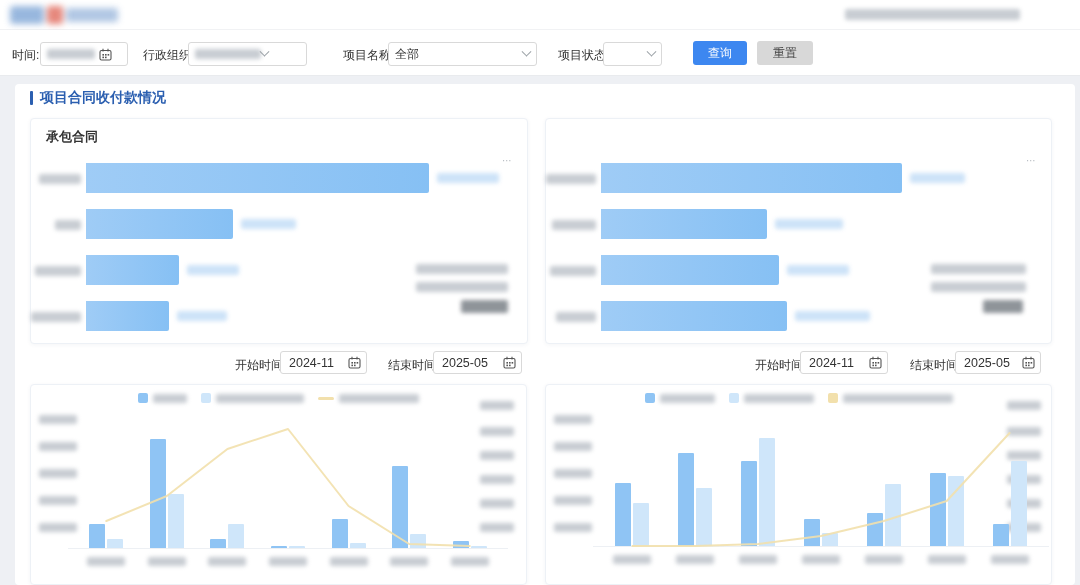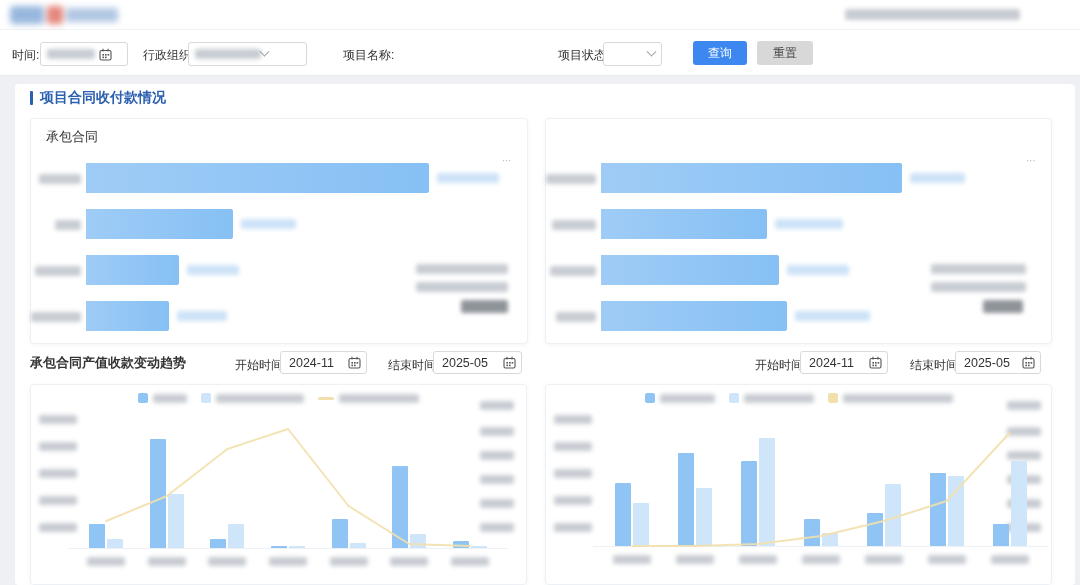--- a/index.html
+++ b/index.html
@@ -33,21 +33,21 @@
 
   
   .card { position:absolute; left:15px; top:84px; width:1060px; height:501px; background:#fff; border-radius:4px; }
   .section-header { position:absolute; left:15px; top:5px; display:flex; align-items:center; gap:7px; }
   .section-header .vbar { width:3px; height:14px; background:#2b5fb0; border-radius:1px; }
   .section-header h2 { font-size:14px; font-weight:bold; color:#2b5fb0; }
 
   .panel { position:absolute; background:#fff; border:1px solid #edf1f6; border-radius:4px; box-shadow:0 1px 4px rgba(30,60,100,.05); }
   .panel-tl { left:15px; top:34px; width:498px; height:226px; }
   .panel-tr { left:530px; top:34px; width:507px; height:226px; }
-  .panel-title { position:absolute; left:15px; top:9px; font-size:13px; color:#333; font-weight:400; }
+  .panel-title { position:absolute; left:15px; top:9px; font-size:13px; color:#333; font-weight:700; }
   .more-ic { position:absolute; right:14px; top:36px; color:#b7bcc2; font-size:10px; letter-spacing:1px; }
 
   
   .tabbar { position:absolute; left:0; top:0; width:100%; height:27px; background:#d8e9fb; border-radius:4px 4px 0 0; display:flex; overflow:hidden; }
   .tab { height:27px; line-height:27px; padding:0 14px; font-size:12px; color:#5e7fa8; border-right:1px solid #c6dcf2; cursor:pointer; }
   .tab.active { background:#fff; color:#3d87f0; font-weight:500; }
 
   
   .hrow { position:absolute; left:0; height:30px; display:flex; align-items:center; }
   .hrow .lblcol { width:55px; text-align:right; padding-right:5px; flex:none; }
@@ -103,20 +103,24 @@
       </svg>
   </div>
 
   <label style="left:143px">行政组织:</label>
   <div class="fbox" style="left:188px;width:119px">
     <span class="blur b-gray" style="width:66px"></span>
     <span class="caret"></span>
   </div>
 
   <label style="left:343px">项目名称:</label>
+  <div class="fbox" style="left:388px;width:149px">
+    <span class="val">全部</span>
+    <span class="caret"></span>
+  </div>
 
   <label style="left:558px">项目状态:</label>
   <div class="fbox" style="left:603px;width:59px">
     <span class="val"></span>
     <span class="caret"></span>
   </div>
 
   <button class="btn btn-primary">查询</button>
   <button class="btn btn-plain">重置</button>
 </div>
@@ -183,21 +187,20 @@
           <span class="blur b-lblue hval" style="width: 75px;"></span>
         </div>
       </div>
     <div id="sum-right">
         <div class="sum-line blur b-gray" style="left: 385px; top: 145px; width: 95px;"></div>
         <div class="sum-line blur b-gray" style="left: 385px; top: 163px; width: 95px;"></div>
         <div class="sum-bold blur b-dark" style="left: 437px; top: 181px; width: 40px;"></div>
       </div>
   </div>
 
-  <h3 class="trend-title" style="left:15px">承包合同产值收款变动趋势</h3>
   <label class="t-label" style="left:220px">开始时间:</label>
   <div class="datebox" style="left:265px;width:87px">
     <span class="dval">2024-11</span>
     <svg class="cal-ic" width="13" height="13" viewBox="0 0 13 13">
         <rect x="1" y="2.5" width="11" height="9.5" rx="1.5" fill="none" stroke="#555" stroke-width="1.1"></rect>
         <line x1="4" y1="0.8" x2="4" y2="3.6" stroke="#555" stroke-width="1.1"></line>
         <line x1="9" y1="0.8" x2="9" y2="3.6" stroke="#555" stroke-width="1.1"></line>
         <rect x="3.4" y="6" width="1.6" height="1.6" fill="#555"></rect>
         <rect x="6" y="6" width="1.6" height="1.6" fill="#555"></rect>
         <rect x="8.6" y="6" width="1.6" height="1.6" fill="#555"></rect>

